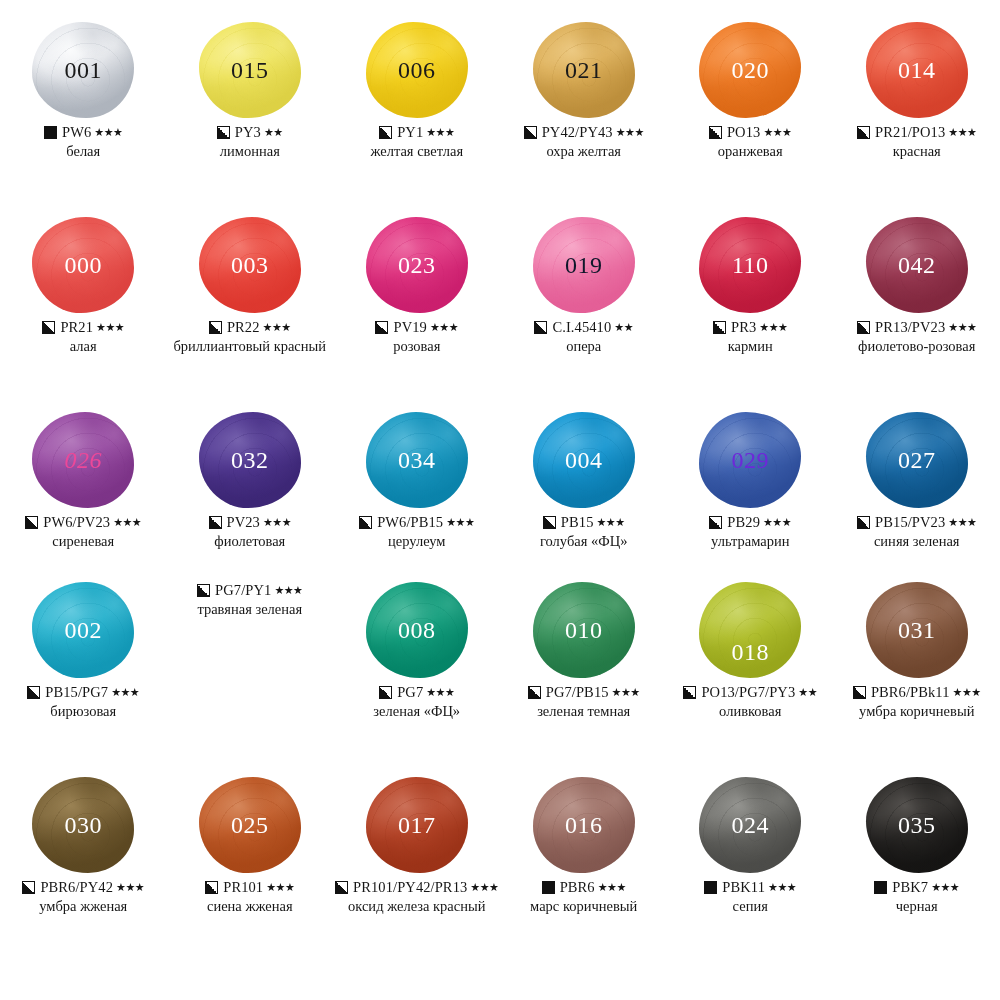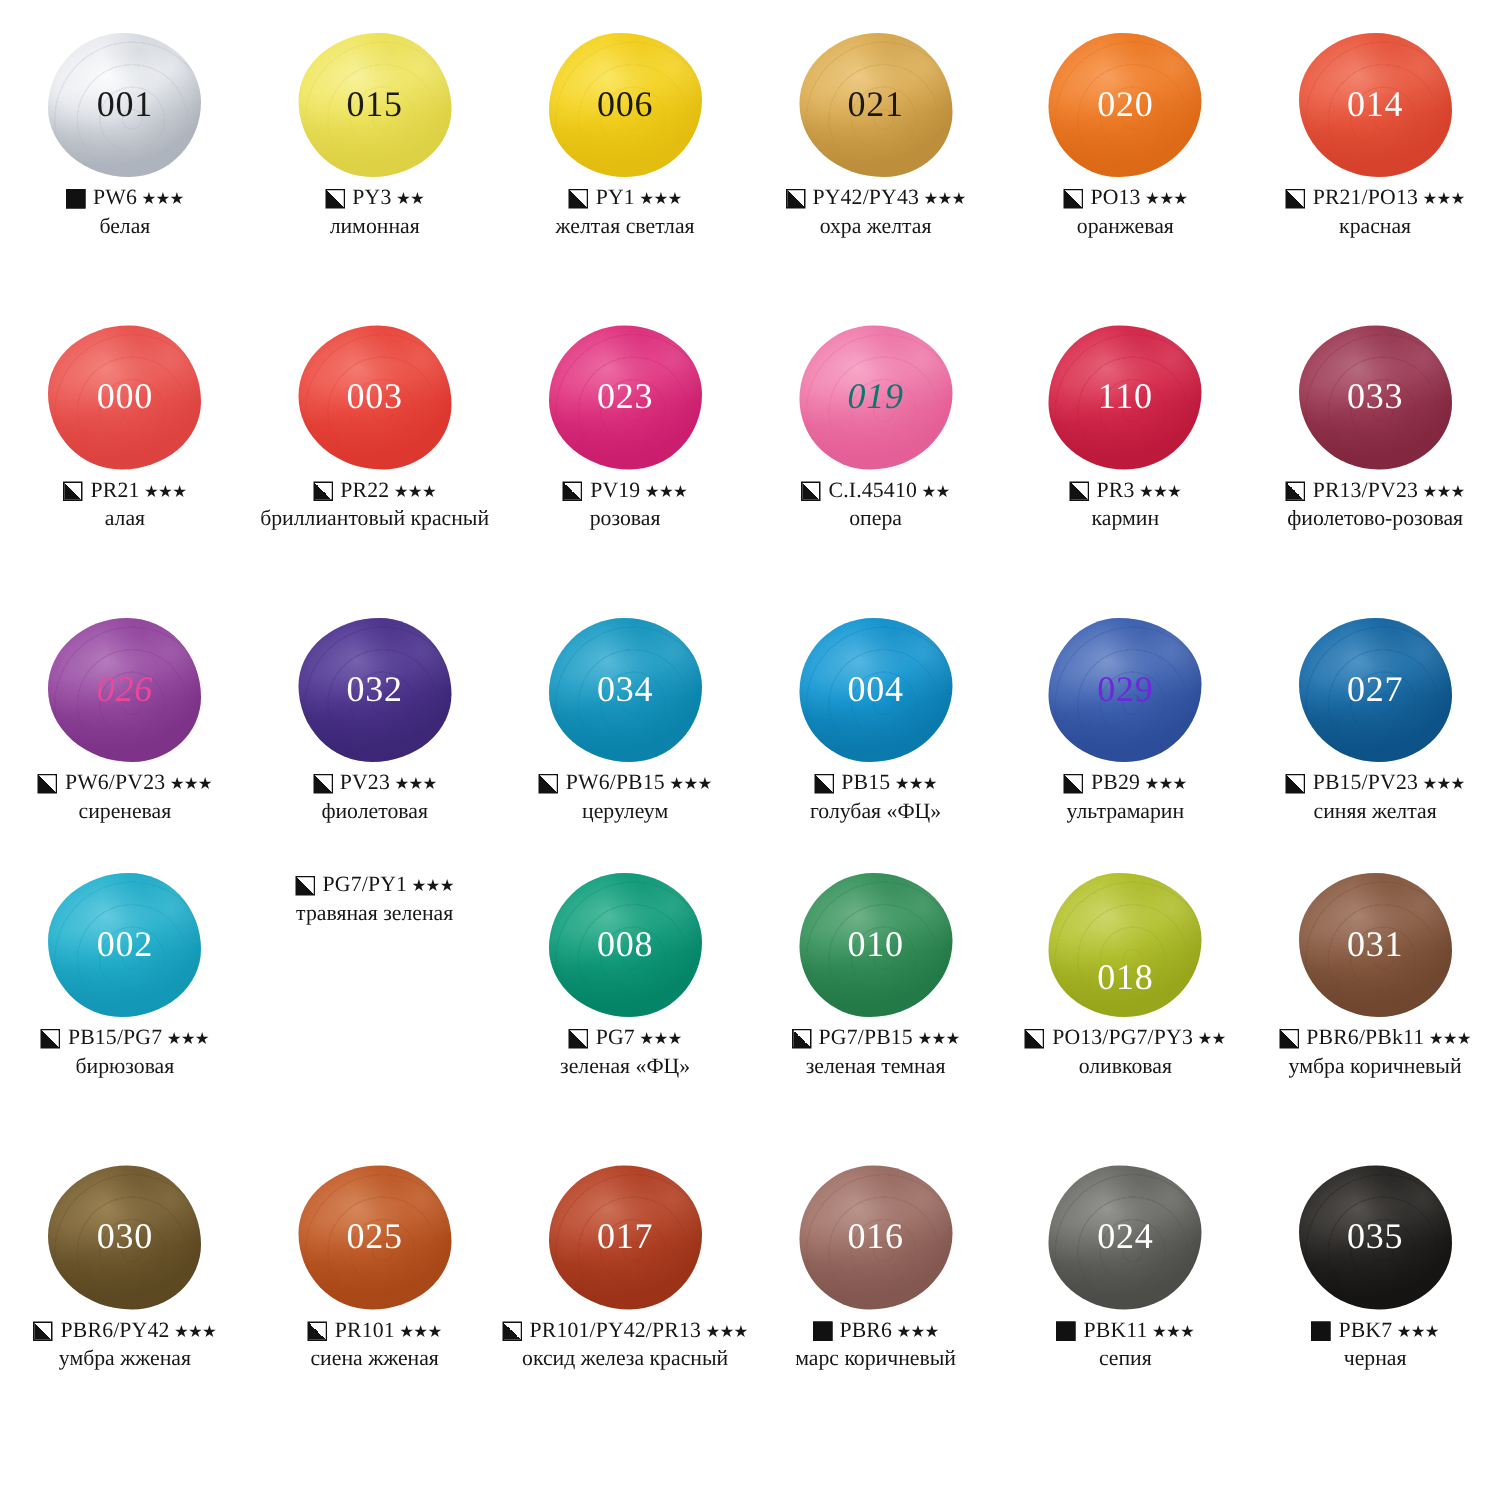--- a/index.html
+++ b/index.html
@@ -272,21 +272,21 @@
       </div>
       <div class="color-name">розовая</div>
     </div>
     <div class="swatch-cell">
       <div class="blob-wrap">
         <div class="blob v5" style="background: radial-gradient(70% 62% at 38% 30%, rgb(247, 168, 200) 0%, rgb(240, 127, 174) 48%, rgb(228, 95, 151) 100%);">
           <div class="tex-a" style="background: radial-gradient(circle at 72% 68%, rgb(228, 95, 151) 0%, transparent 42%), radial-gradient(circle at 22% 78%, rgb(228, 95, 151) 0%, transparent 34%), radial-gradient(circle at 80% 22%, rgb(247, 168, 200) 0%, transparent 30%);"></div>
           <div class="tex-b" style="background: radial-gradient(circle at 45% 88%, rgb(228, 95, 151) 0%, transparent 28%), radial-gradient(circle at 12% 40%, rgb(247, 168, 200) 0%, transparent 26%), radial-gradient(circle at 60% 12%, rgb(228, 95, 151) 0%, transparent 24%);"></div>
           <div class="tex-c" style="background: repeating-radial-gradient(circle at 55% 60%, transparent 0px, transparent 6px, rgb(228, 95, 151) 6px, rgb(228, 95, 151) 7px, transparent 7px, transparent 15px);"></div>
         </div>
-        <span class="blob-label" style="color: #0f766e; font-style: italic;">019</span>
+        <span class="blob-label" style="color: #0f172a;">019</span>
       </div>
       <div class="pigment-row">
         <span class="opacity-icon semi"></span>
         <span class="pigment-code">C.I.45410</span>
         <span class="stars">★★</span>
       </div>
       <div class="color-name">опера</div>
     </div>
     <div class="swatch-cell">
       <div class="blob-wrap">
@@ -304,21 +304,21 @@
       </div>
       <div class="color-name">кармин</div>
     </div>
     <div class="swatch-cell">
       <div class="blob-wrap">
         <div class="blob v6" style="background: radial-gradient(70% 62% at 38% 30%, rgb(182, 106, 126) 0%, rgb(158, 63, 88) 48%, rgb(130, 40, 63) 100%);">
           <div class="tex-a" style="background: radial-gradient(circle at 72% 68%, rgb(130, 40, 63) 0%, transparent 42%), radial-gradient(circle at 22% 78%, rgb(130, 40, 63) 0%, transparent 34%), radial-gradient(circle at 80% 22%, rgb(182, 106, 126) 0%, transparent 30%);"></div>
           <div class="tex-b" style="background: radial-gradient(circle at 45% 88%, rgb(130, 40, 63) 0%, transparent 28%), radial-gradient(circle at 12% 40%, rgb(182, 106, 126) 0%, transparent 26%), radial-gradient(circle at 60% 12%, rgb(130, 40, 63) 0%, transparent 24%);"></div>
           <div class="tex-c" style="background: repeating-radial-gradient(circle at 55% 60%, transparent 0px, transparent 6px, rgb(130, 40, 63) 6px, rgb(130, 40, 63) 7px, transparent 7px, transparent 15px);"></div>
         </div>
-        <span class="blob-label" style="color: rgb(255, 255, 255);">033</span>
+        <span class="blob-label" style="color: rgb(255, 255, 255);">042</span>
       </div>
       <div class="pigment-row">
         <span class="opacity-icon semi"></span>
         <span class="pigment-code">PR13/PV23</span>
         <span class="stars">★★★</span>
       </div>
       <div class="color-name">фиолетово-розовая</div>
     </div>
     <div class="swatch-cell">
       <div class="blob-wrap">
@@ -407,21 +407,21 @@
           <div class="tex-b" style="background: radial-gradient(circle at 45% 88%, rgb(13, 83, 135) 0%, transparent 28%), radial-gradient(circle at 12% 40%, rgb(79, 147, 196) 0%, transparent 26%), radial-gradient(circle at 60% 12%, rgb(13, 83, 135) 0%, transparent 24%);"></div>
           <div class="tex-c" style="background: repeating-radial-gradient(circle at 55% 60%, transparent 0px, transparent 6px, rgb(13, 83, 135) 6px, rgb(13, 83, 135) 7px, transparent 7px, transparent 15px);"></div>
         </div>
         <span class="blob-label" style="color: rgb(255, 255, 255);">027</span>
       </div>
       <div class="pigment-row">
         <span class="opacity-icon semi"></span>
         <span class="pigment-code">PB15/PV23</span>
         <span class="stars">★★★</span>
       </div>
-      <div class="color-name">синяя желтая</div>
+      <div class="color-name">синяя зеленая</div>
     </div>
     <div class="swatch-cell">
       <div class="blob-wrap">
         <div class="blob v2" style="background: radial-gradient(70% 62% at 38% 30%, rgb(99, 202, 223) 0%, rgb(42, 180, 207) 48%, rgb(19, 152, 182) 100%);">
           <div class="tex-a" style="background: radial-gradient(circle at 72% 68%, rgb(19, 152, 182) 0%, transparent 42%), radial-gradient(circle at 22% 78%, rgb(19, 152, 182) 0%, transparent 34%), radial-gradient(circle at 80% 22%, rgb(99, 202, 223) 0%, transparent 30%);"></div>
           <div class="tex-b" style="background: radial-gradient(circle at 45% 88%, rgb(19, 152, 182) 0%, transparent 28%), radial-gradient(circle at 12% 40%, rgb(99, 202, 223) 0%, transparent 26%), radial-gradient(circle at 60% 12%, rgb(19, 152, 182) 0%, transparent 24%);"></div>
           <div class="tex-c" style="background: repeating-radial-gradient(circle at 55% 60%, transparent 0px, transparent 6px, rgb(19, 152, 182) 6px, rgb(19, 152, 182) 7px, transparent 7px, transparent 15px);"></div>
         </div>
         <span class="blob-label" style="color: rgb(255, 255, 255);">002</span>
       </div>

